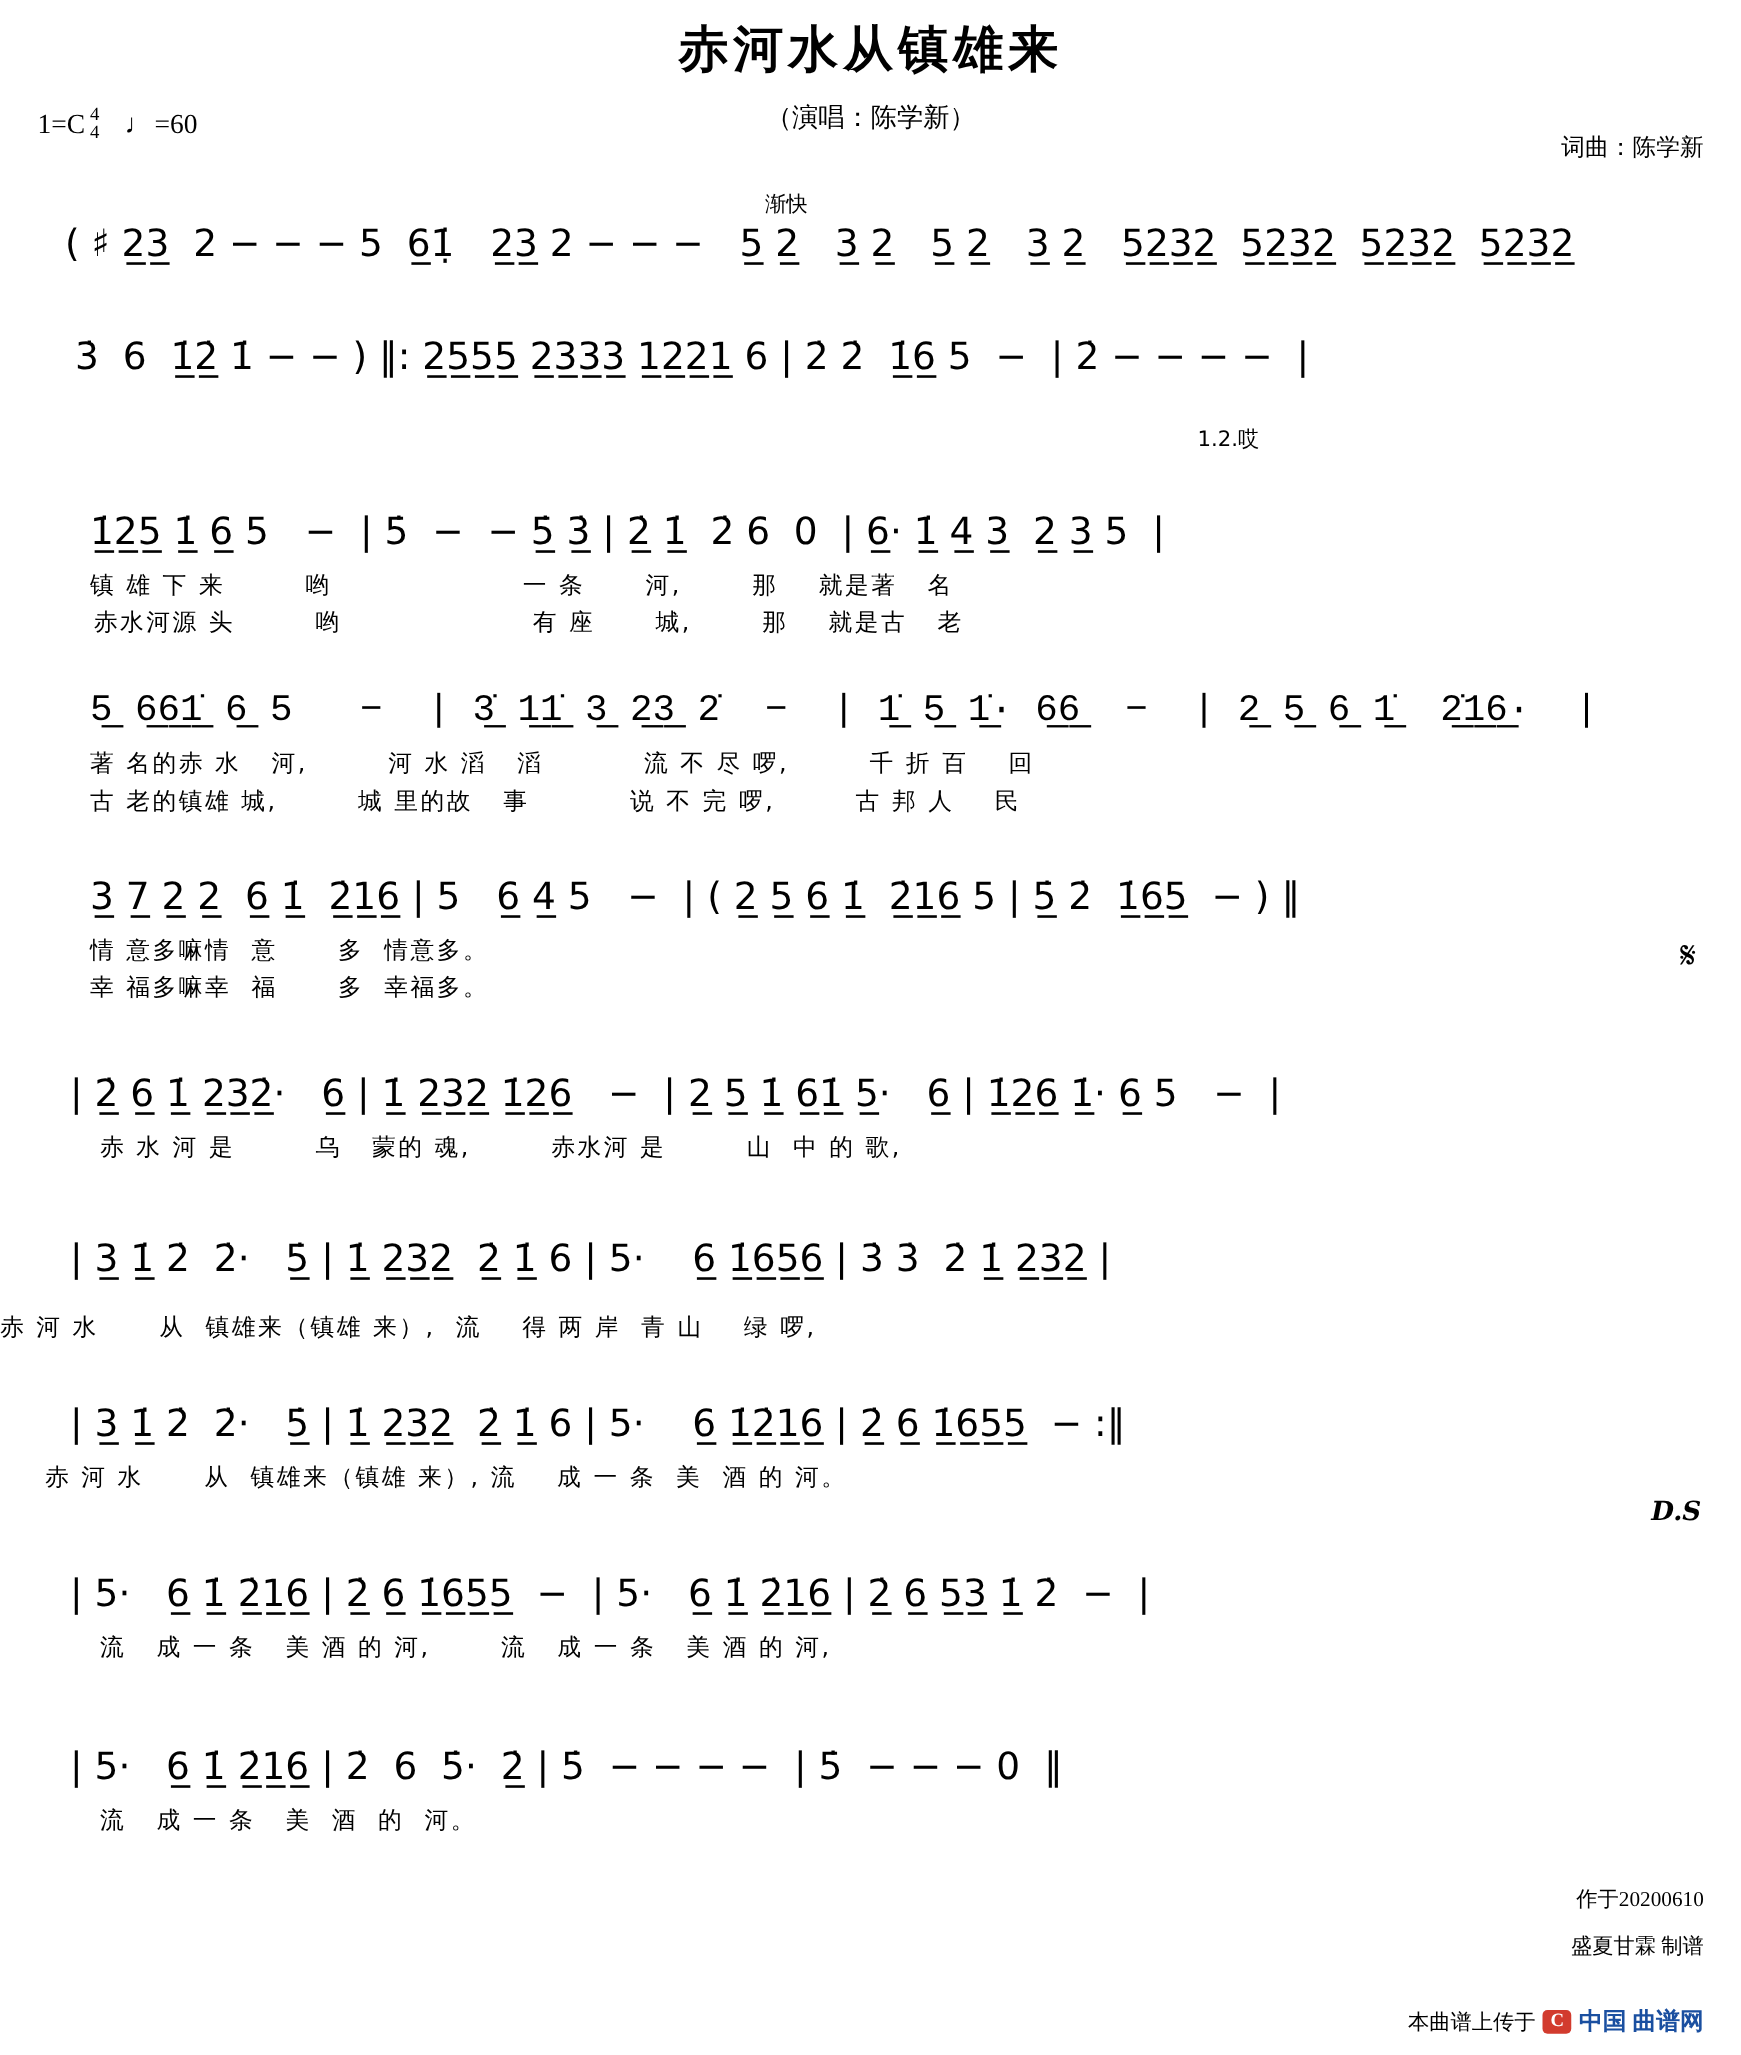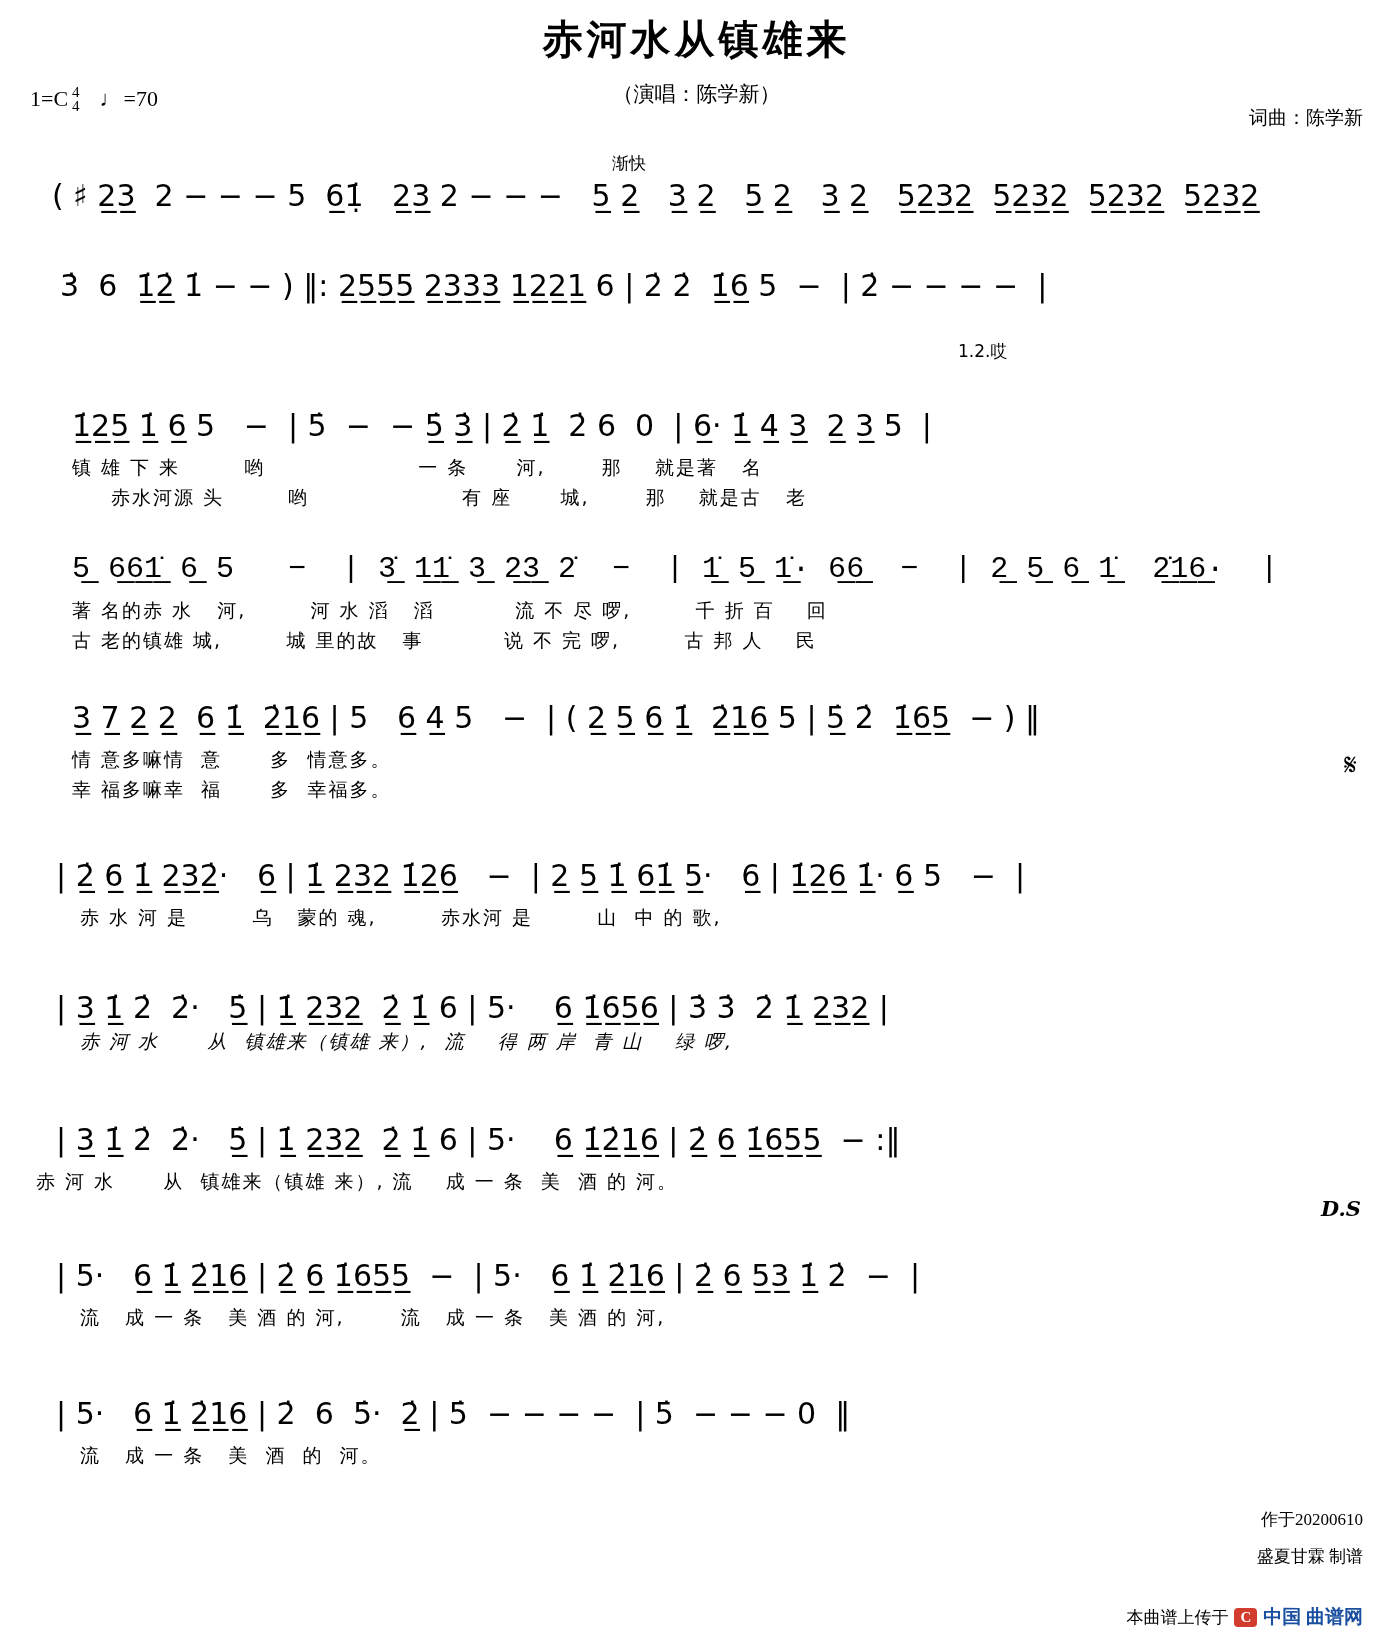--- a/index.html
+++ b/index.html
@@ -32,39 +32,39 @@
   <div class="singer">（演唱：陈学新）</div>
 
   <div class="keyline">
     <span>1=C</span>
     <span class="frac">
       <span>4</span>
       <span>4</span>
     </span>
     <span style="width:14px"></span>
     <span class="quarternote">♩</span>
-    <span>=70</span>
+    <span>=60</span>
   </div>
 
   <div class="lyrics-credit" style="top:105px;">词曲：陈学新</div>
 
   <div class="row" style="top:178px;">
     <div class="notes" style="padding-left:52px;">( ♯ 2̲3̲  2 − − − 5  6̲1̣̇   2̲3̲ 2 − − −   5̲ 2̲   3̲ 2̲   5̲ 2̲   3̲ 2̲   5̲2̲3̲2̲  5̲2̲3̲2̲  5̲2̲3̲2̲  5̲2̲3̲2̲</div>
   </div>
   <div class="mark" style="top:152px;left:612px;">渐快</div>
 
   <div class="row" style="top:268px;">
     <div class="notes" style="padding-left:60px;">3̇  6  1̲̇2̲̇ 1̇ − − ) ‖: 2̲5̲5̲5̲ 2̲3̲3̲3̲ 1̲2̲2̲1̲ 6 | 2̇ 2̇  1̲̇6̲ 5  −  | 2̇ − − − −  |</div>
   </div>
 
   <div class="mark" style="top:340px;left:958px;">1.2.哎</div>
   <div class="row" style="top:408px;">
     <div class="notes" style="padding-left:72px;">1̲̇2̲5̲ 1̲̇ 6̲ 5   −  | 5̇  −  − 5̲̇ 3̲̇ | 2̲̇ 1̲̇  2̇ 6  0  | 6̲· 1̲̇ 4̲ 3̲  2̲ 3̲ 5  |</div>
     <div class="lyr" style="padding-left:72px;margin-top:12px;letter-spacing:2px;">镇 雄 下 来        哟                   一 条      河,       那    就是著   名</div>
-    <div class="lyr" style="padding-left:111px;margin-top:4px;letter-spacing:2px;">赤水河源 头        哟                   有 座      城,       那    就是古   老</div>
+    <div class="lyr" style="padding-left:75px;margin-top:4px;letter-spacing:2px;">赤水河源 头        哟                   有 座      城,       那    就是古   老</div>
   </div>
 
   <div class="row" style="top:552px;">
     <div class="notes" style="padding-left:72px;font-family:Liberation Mono, monospace;">5̲ 6̲6̲1̲̇ 6̲ 5   −  | 3̲̇ 1̲1̲̇ 3̲ 2̲3̲ 2̇  −  | 1̲̇ 5̲ 1̲̇· 6̲6̲  −  | 2̲ 5̲ 6̲ 1̲̇  2̲̇1̲6̲·  |</div>
     <div class="lyr" style="padding-left:72px;margin-top:12px;letter-spacing:2px;">著 名的赤 水   河,        河 水 滔   滔          流 不 尽 啰,        千 折 百    回</div>
     <div class="lyr" style="padding-left:72px;margin-top:4px;letter-spacing:2px;">古 老的镇雄 城,        城 里的故   事          说 不 完 啰,        古 邦 人    民</div>
   </div>
 
   <div class="row" style="top:700px;">
     <div class="notes" style="padding-left:72px;">3̲ 7̲ 2̲ 2̲  6̲ 1̲̇  2̲̇1̲6̲ | 5   6̲ 4̲ 5   −  | ( 2̲ 5̲ 6̲ 1̲̇  2̲̇1̲6̲ 5 | 5̲̇ 2̇  1̲̇6̲5̲  − ) ‖</div>
@@ -73,21 +73,21 @@
   </div>
   <div class="segno" style="top:748px;right:36px;">𝄋</div>
 
   <div class="row" style="top:858px;">
     <div class="notes" style="padding-left:56px;">| 2̲̇ 6̲ 1̲̇ 2̲3̲2̲̇·   6̲ | 1̲̇ 2̲3̲2̲ 1̲̇2̲6̲   −  | 2̲ 5̲ 1̲̇ 6̲1̲̇ 5̲·   6̲ | 1̲̇2̲6̲ 1̲̇· 6̲ 5   −  |</div>
     <div class="lyr" style="padding-left:80px;margin-top:12px;letter-spacing:2px;">赤 水 河 是        乌   蒙的 魂,        赤水河 是        山  中 的 歌,</div>
   </div>
 
   <div class="row" style="top:990px;">
     <div class="notes" style="padding-left:56px;">| 3̲ 1̲̇ 2̇  2̇·   5̲̇ | 1̲̇ 2̲3̲2̲  2̲̇ 1̲̇ 6 | 5·    6̲ 1̲̇6̲5̲6̲ | 3̇ 3̇  2̇ 1̲̇ 2̲3̲2̲ |</div>
-    <div class="lyr" style="padding-left:80px;margin-top:4px;letter-spacing:2px;font-style:italic;">赤 河 水      从  镇雄来（镇雄 来）,  流    得 两 岸  青 山    绿 啰,</div>
+    <div class="lyr" style="margin-top:24px;letter-spacing:2px;">赤 河 水      从  镇雄来（镇雄 来）,  流    得 两 岸  青 山    绿 啰,</div>
   </div>
 
   <div class="row" style="top:1122px;">
     <div class="notes" style="padding-left:56px;">| 3̲ 1̲̇ 2̇  2̇·   5̲̇ | 1̲̇ 2̲3̲2̲  2̲̇ 1̲̇ 6 | 5·    6̲ 1̲̇2̲̇1̲6̲ | 2̲̇ 6̲ 1̲̇6̲5̲5̲  − :‖</div>
     <div class="lyr" style="padding-left:36px;margin-top:12px;letter-spacing:2px;">赤 河 水      从  镇雄来（镇雄 来）, 流    成 一 条  美  酒 的 河。</div>
   </div>
   <div class="dsmark" style="top:1196px;right:32px;">D.S</div>
 
   <div class="row" style="top:1258px;">
     <div class="notes" style="padding-left:56px;">| 5·   6̲ 1̲̇ 2̲̇1̲6̲ | 2̲̇ 6̲ 1̲̇6̲5̲5̲  −  | 5·   6̲ 1̲̇ 2̲̇1̲6̲ | 2̲̇ 6̲ 5̲3̲ 1̲̇ 2̇  −  |</div>

